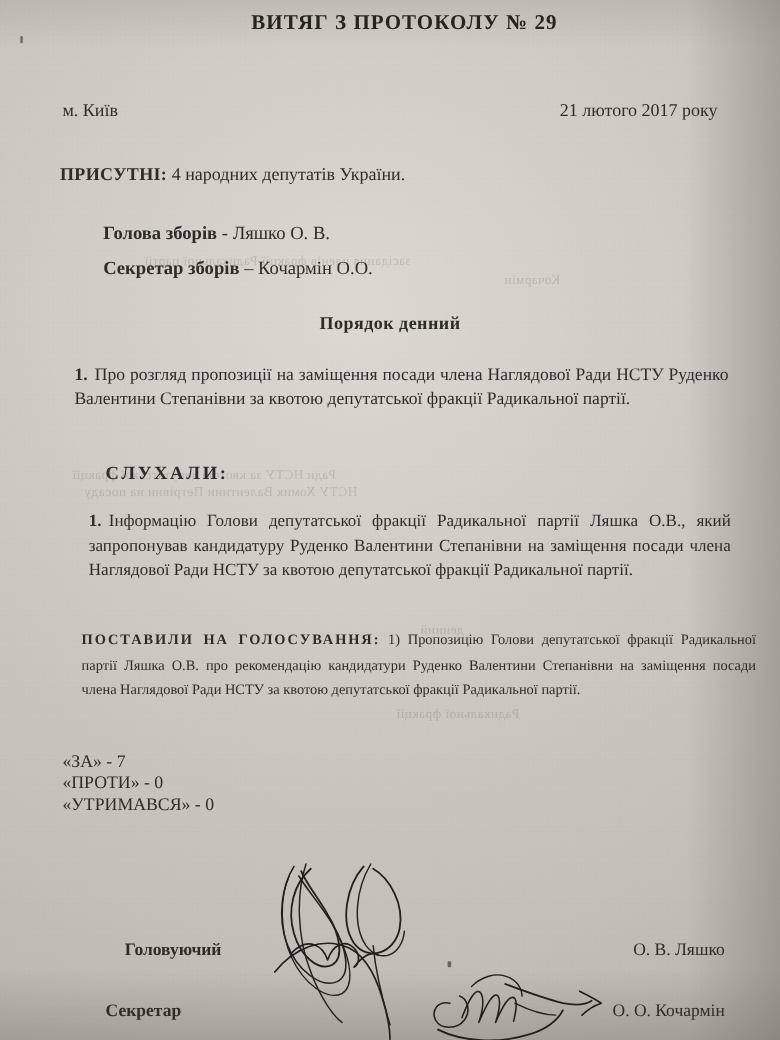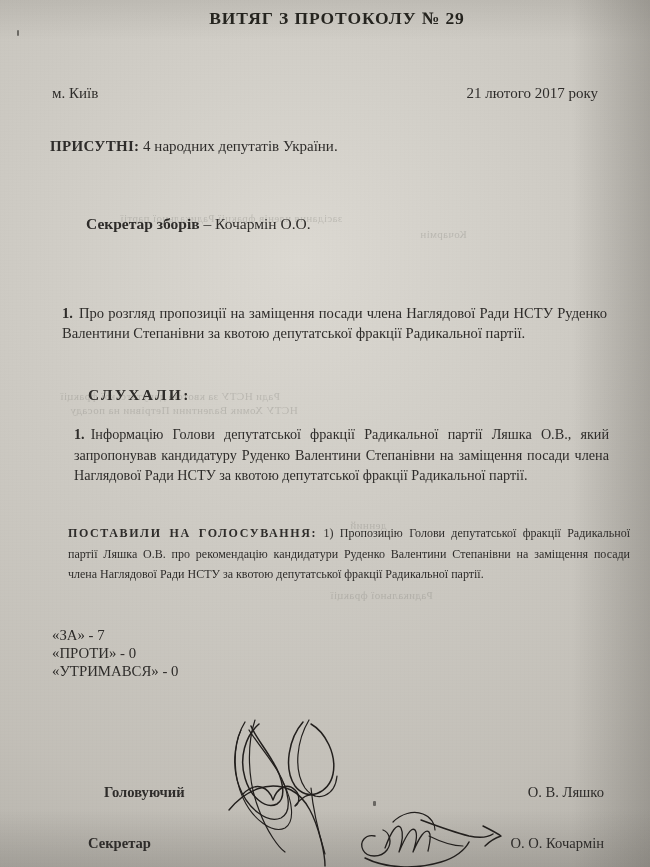--- a/index.html
+++ b/index.html
@@ -266,25 +266,29 @@
     <div class="title">ВИТЯГ З ПРОТОКОЛУ № 29</div>
 
     <div class="city">м. Київ</div>
     <div class="date">21 лютого 2017 року</div>
 
     <div class="present">
       <span class="lbl">ПРИСУТНІ:</span>
       <span>4 народних депутатів України.</span>
     </div>
 
+    <div class="officer officer-chair">
+      <span class="role">Голова зборів</span><span> - </span><span>Ляшко О. В.</span>
+    </div>
 
     <div class="officer officer-secretary">
       <span class="role">Секретар зборів</span><span> – </span><span>Кочармін О.О.</span>
     </div>
 
+    <div class="section-center agenda-heading">Порядок денний</div>
 
     <div class="agenda-item">
       <span class="num">1.</span><span>Про розгляд пропозиції на заміщення посади члена Наглядової Ради НСТУ Руденко Валентини Степанівни за квотою депутатської фракції Радикальної партії.</span>
     </div>
 
     <div class="heard-heading">СЛУХАЛИ:</div>
 
     <div class="heard-item">
       <span class="num">1.</span><span>Інформацію Голови депутатської фракції Радикальної партії Ляшка О.В., який запропонував кандидатуру Руденко Валентини Степанівни на заміщення посади члена Наглядової Ради НСТУ за квотою депутатської фракції Радикальної партії.</span>
     </div>

